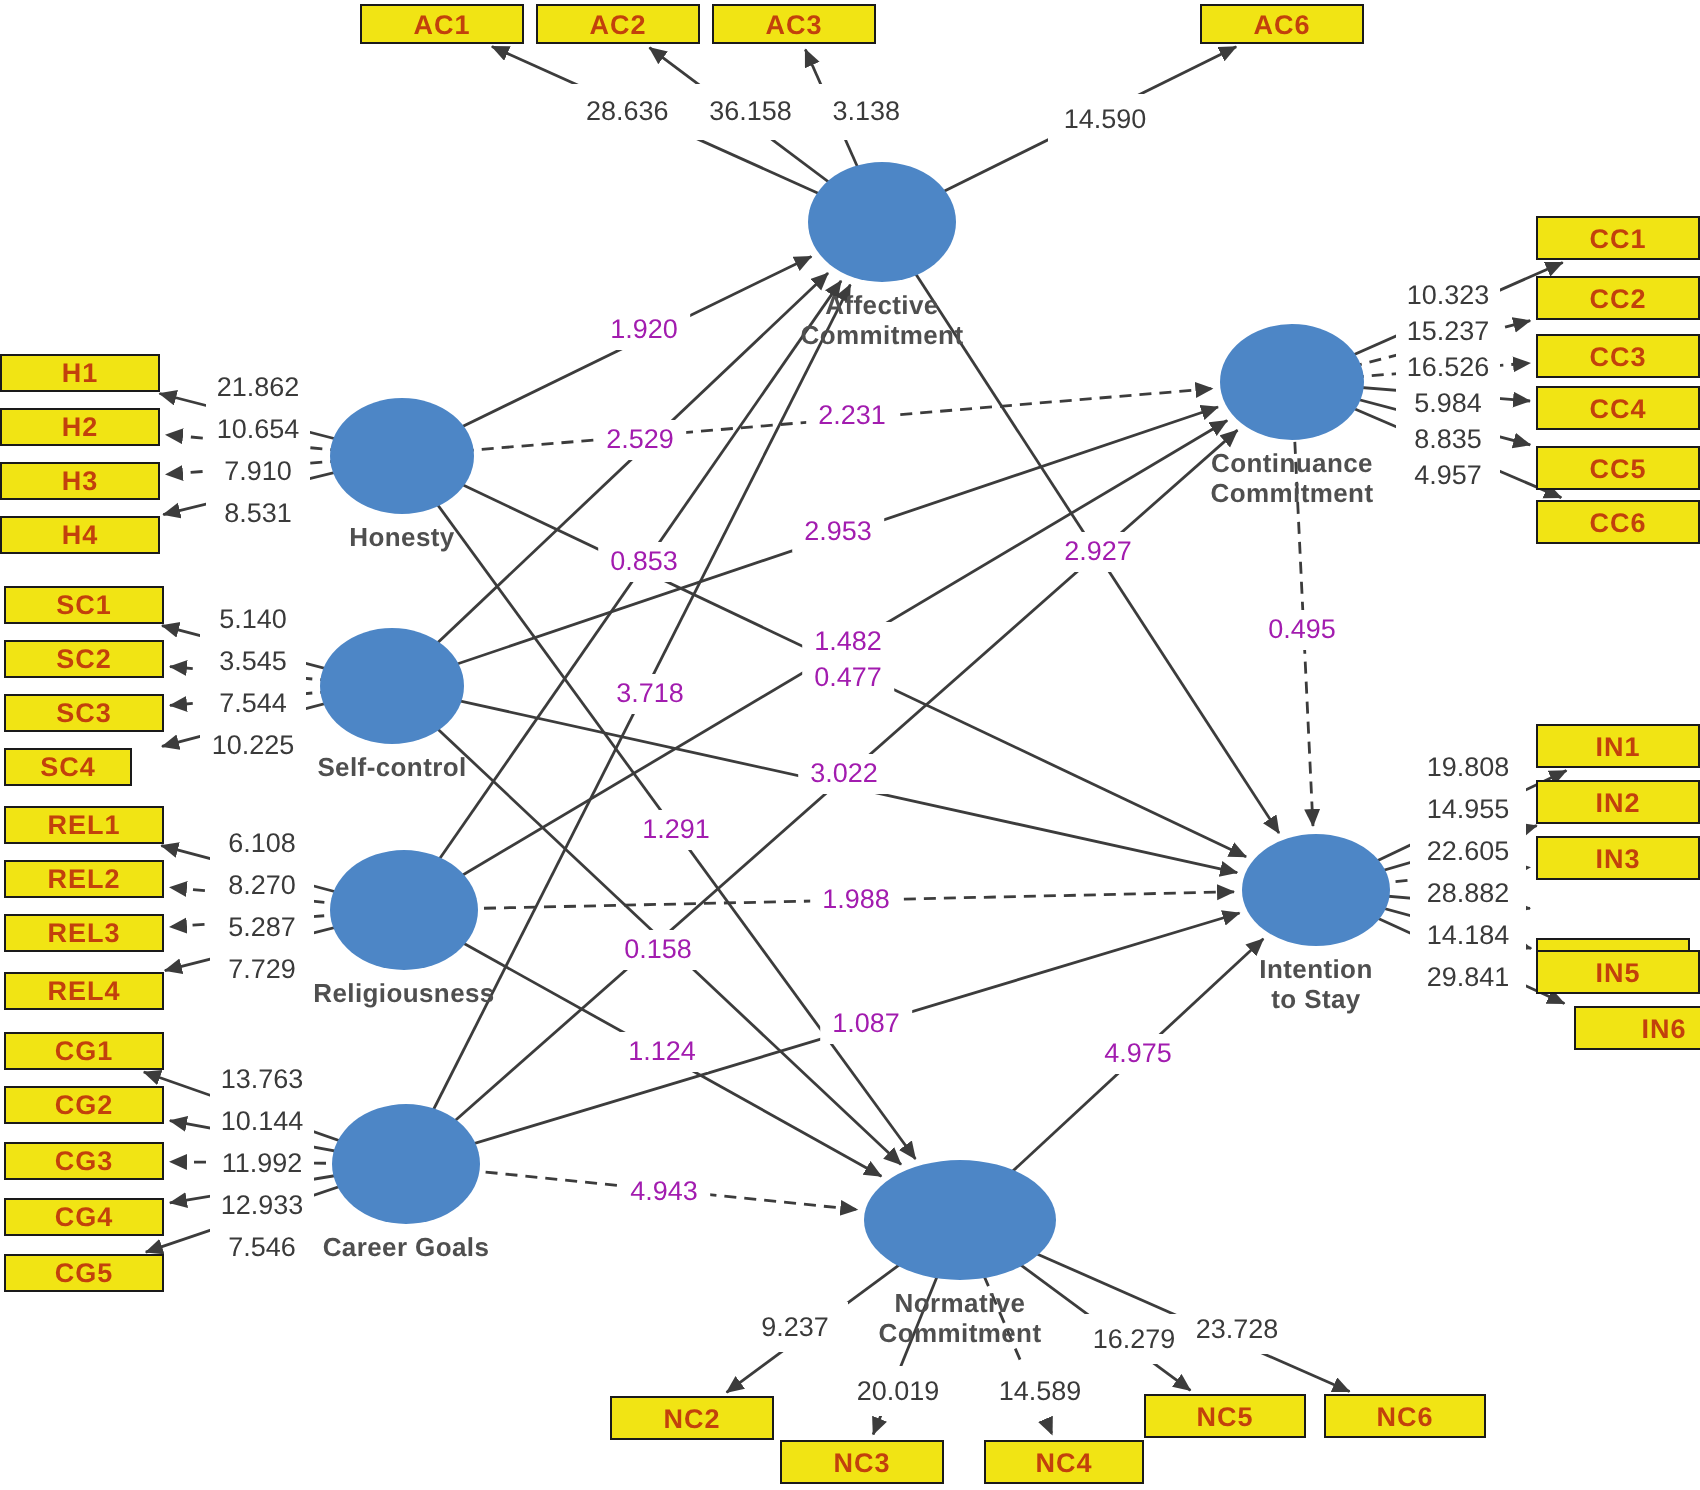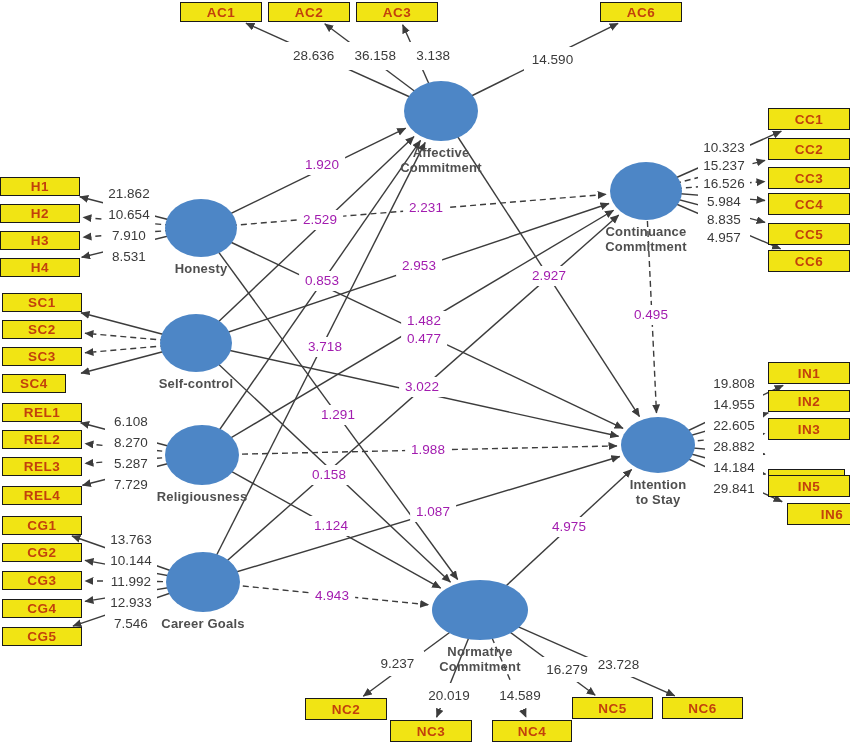--- a/index.html
+++ b/index.html
@@ -91,20 +91,26 @@
       <line x1="646" y1="191" x2="656.4892441532828" y2="413.02233457781966" stroke="#3c3c3c" stroke-width="1.4" stroke-dasharray="6,4" marker-end="url(#arrow)"></line>
       <line x1="480" y1="610" x2="631.6676291595951" y2="469.40922016104946" stroke="#3c3c3c" stroke-width="1.4" marker-end="url(#arrow)"></line>
     </svg>
   <div class="layer" id="panels-layer">
       <div class="panel" style="left: 103px; top: 181px; width: 46px;">
         <div class="v">21.862</div>
         <div class="v">10.654</div>
         <div class="v">7.910</div>
         <div class="v">8.531</div>
       </div>
+      <div class="panel" style="left: 100px; top: 297px; width: 47px;">
+        <div class="v">5.140</div>
+        <div class="v">3.545</div>
+        <div class="v">7.544</div>
+        <div class="v">10.225</div>
+      </div>
       <div class="panel" style="left: 105px; top: 409px; width: 46px;">
         <div class="v">6.108</div>
         <div class="v">8.270</div>
         <div class="v">5.287</div>
         <div class="v">7.729</div>
       </div>
       <div class="panel" style="left: 105px; top: 527px; width: 46px;">
         <div class="v">13.763</div>
         <div class="v">10.144</div>
         <div class="v">11.992</div>

